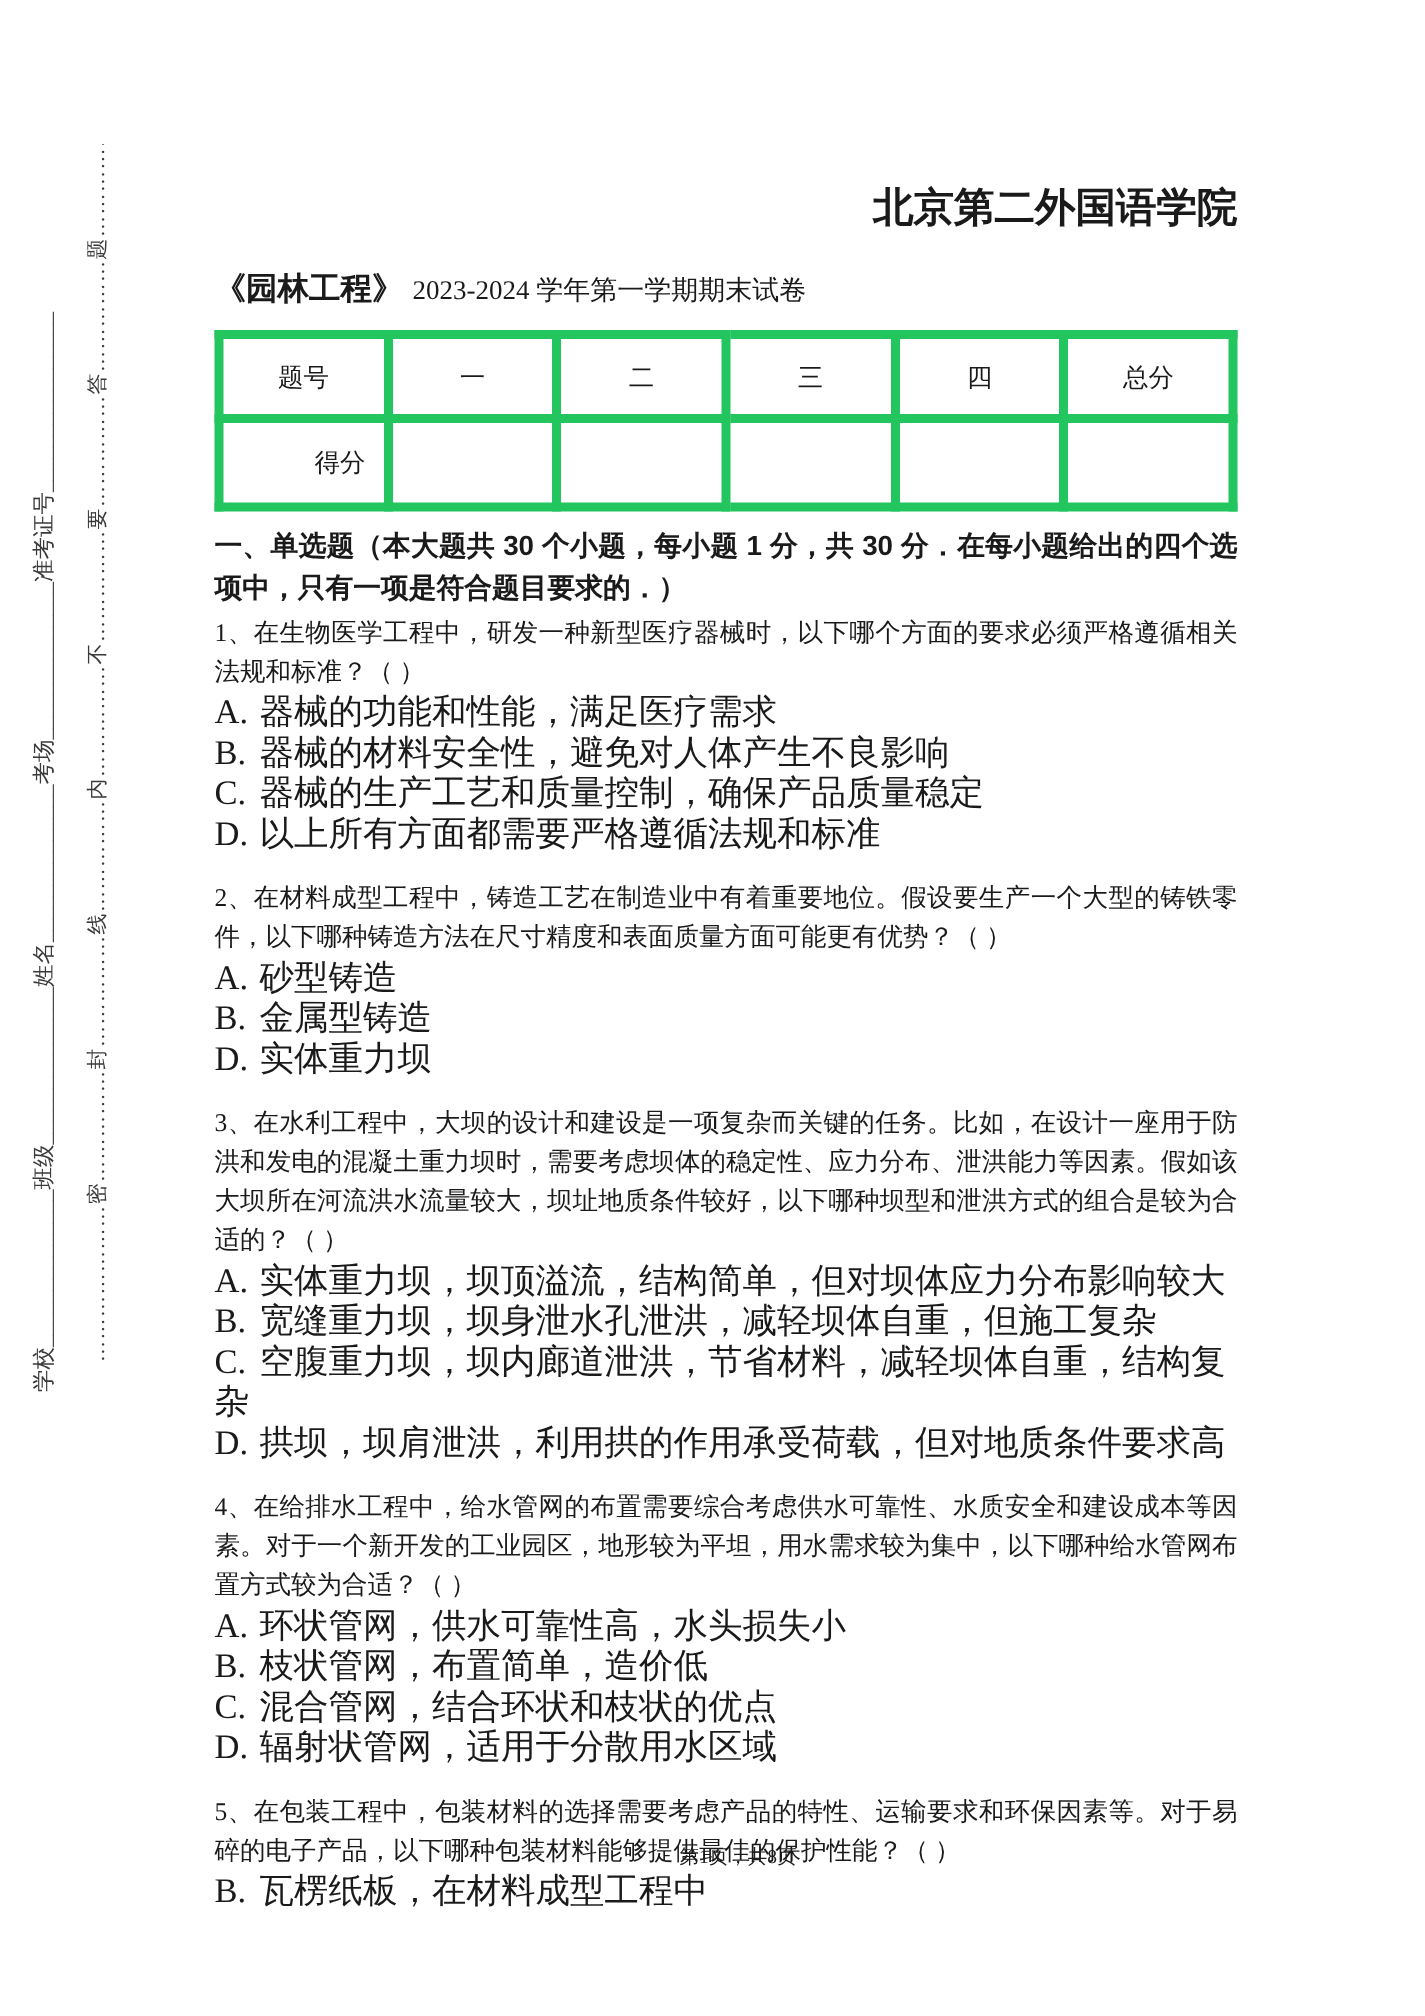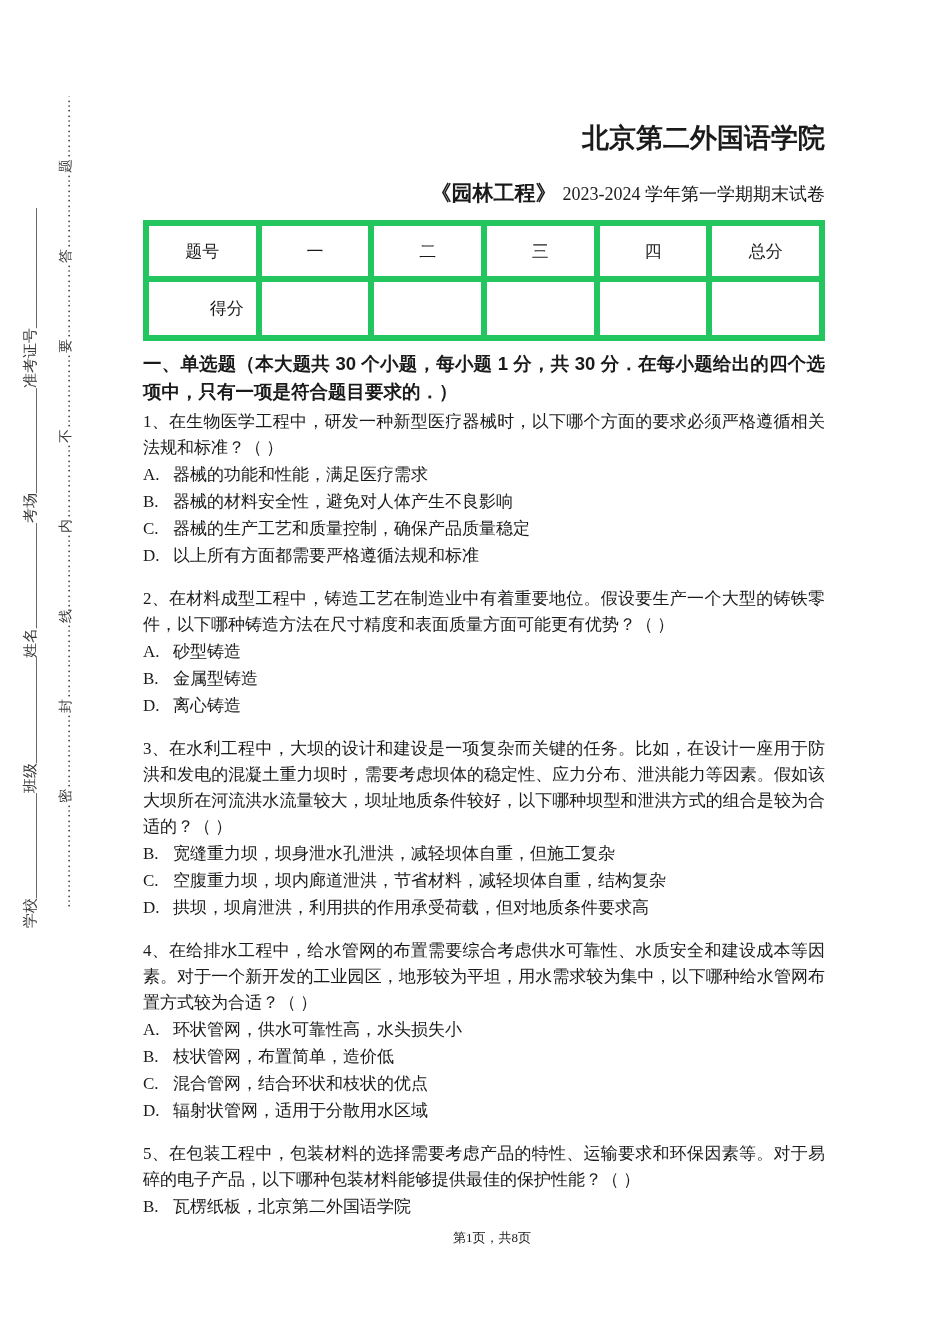--- a/index.html
+++ b/index.html
@@ -44,21 +44,21 @@
   .school-title {
     margin: 124px 0 0 0;
     text-align: right;
     font-family: "Liberation Sans", "DejaVu Sans", sans-serif;
     font-weight: bold;
     font-size: 27px;
     line-height: 28px;
   }
   .subtitle {
     margin-top: 27px;
-    text-align: right;
+    text-align: left;
     line-height: 27px;
   }
   .course-title {
     font-family: "Liberation Sans", "DejaVu Sans", sans-serif;
     font-weight: bold;
     font-size: 21px;
   }
   .exam-session {
     font-size: 18px;
     margin-left: 6px;
@@ -92,21 +92,21 @@
 
   .questions { margin-top: 3px; font-family: Liberation Serif, serif; }
   .question { margin: 0 0 17px 0; }
   .q-stem {
     margin: 0;
     font-size: 17px;
     line-height: 26px;
     text-align: justify;
   }
   .q-option {
-    font-size: 17px;
+    font-size: 23px;
     line-height: 27px;
   }
   .opt-label {
     display: inline-block;
     min-width: 30px;
   }
 
   .page-footer {
     position: absolute;
     left: 151px; top: 1228px;
@@ -174,27 +174,30 @@
 
     <div class="question">
       <p class="q-stem">2、在材料成型工程中，铸造工艺在制造业中有着重要地位。假设要生产一个大型的铸铁零件，以下哪种铸造方法在尺寸精度和表面质量方面可能更有优势？（ ）</p>
       <div class="q-option">
         <span class="opt-label">A.</span><span>砂型铸造</span>
       </div>
       <div class="q-option">
         <span class="opt-label">B.</span><span>金属型铸造</span>
       </div>
       <div class="q-option">
-        <span class="opt-label">D.</span><span>离心铸造</span>
+        <span class="opt-label">D.</span><span>实体重力坝</span>
       </div>
     </div>
 
     <div class="question">
       <p class="q-stem">3、在水利工程中，大坝的设计和建设是一项复杂而关键的任务。比如，在设计一座用于防洪和发电的混凝土重力坝时，需要考虑坝体的稳定性、应力分布、泄洪能力等因素。假如该大坝所在河流洪水流量较大，坝址地质条件较好，以下哪种坝型和泄洪方式的组合是较为合适的？（ ）</p>
       <div class="q-option">
+        <span class="opt-label">A.</span><span>实体重力坝，坝顶溢流，结构简单，但对坝体应力分布影响较大</span>
+      </div>
+      <div class="q-option">
         <span class="opt-label">B.</span><span>宽缝重力坝，坝身泄水孔泄洪，减轻坝体自重，但施工复杂</span>
       </div>
       <div class="q-option">
         <span class="opt-label">C.</span><span>空腹重力坝，坝内廊道泄洪，节省材料，减轻坝体自重，结构复杂</span>
       </div>
       <div class="q-option">
         <span class="opt-label">D.</span><span>拱坝，坝肩泄洪，利用拱的作用承受荷载，但对地质条件要求高</span>
       </div>
     </div>
 
@@ -210,20 +213,20 @@
         <span class="opt-label">C.</span><span>混合管网，结合环状和枝状的优点</span>
       </div>
       <div class="q-option">
         <span class="opt-label">D.</span><span>辐射状管网，适用于分散用水区域</span>
       </div>
     </div>
 
     <div class="question">
       <p class="q-stem">5、在包装工程中，包装材料的选择需要考虑产品的特性、运输要求和环保因素等。对于易碎的电子产品，以下哪种包装材料能够提供最佳的保护性能？（ ）</p>
       <div class="q-option">
-        <span class="opt-label">B.</span><span>瓦楞纸板，北京第二外国语学院</span>
+        <span class="opt-label">B.</span><span>瓦楞纸板，在材料成型工程中</span>
       </div>
     </div>
 
   </div>
 </div>
 
 <div class="page-footer">第1页，共8页</div>
 
 </body></html>

